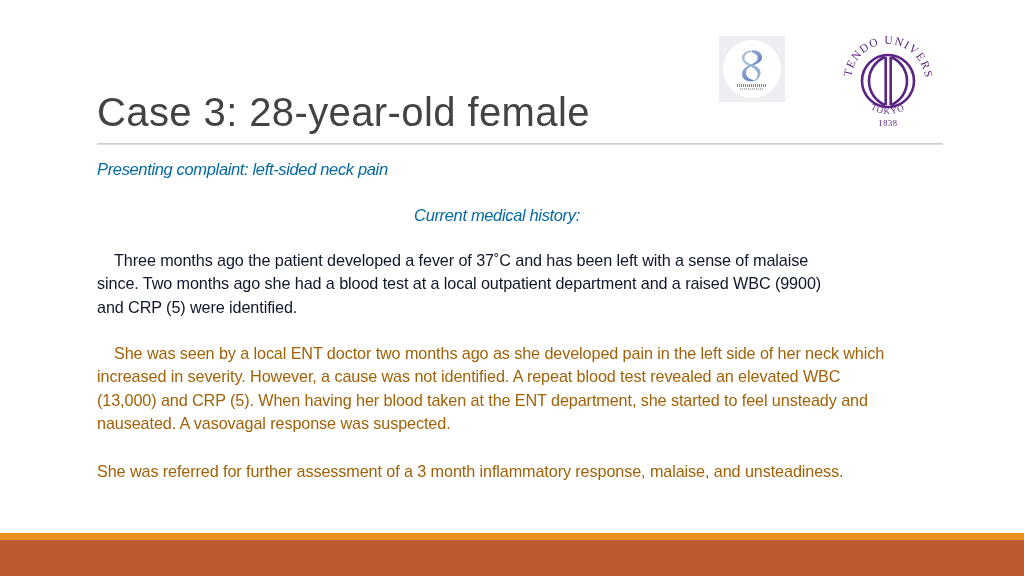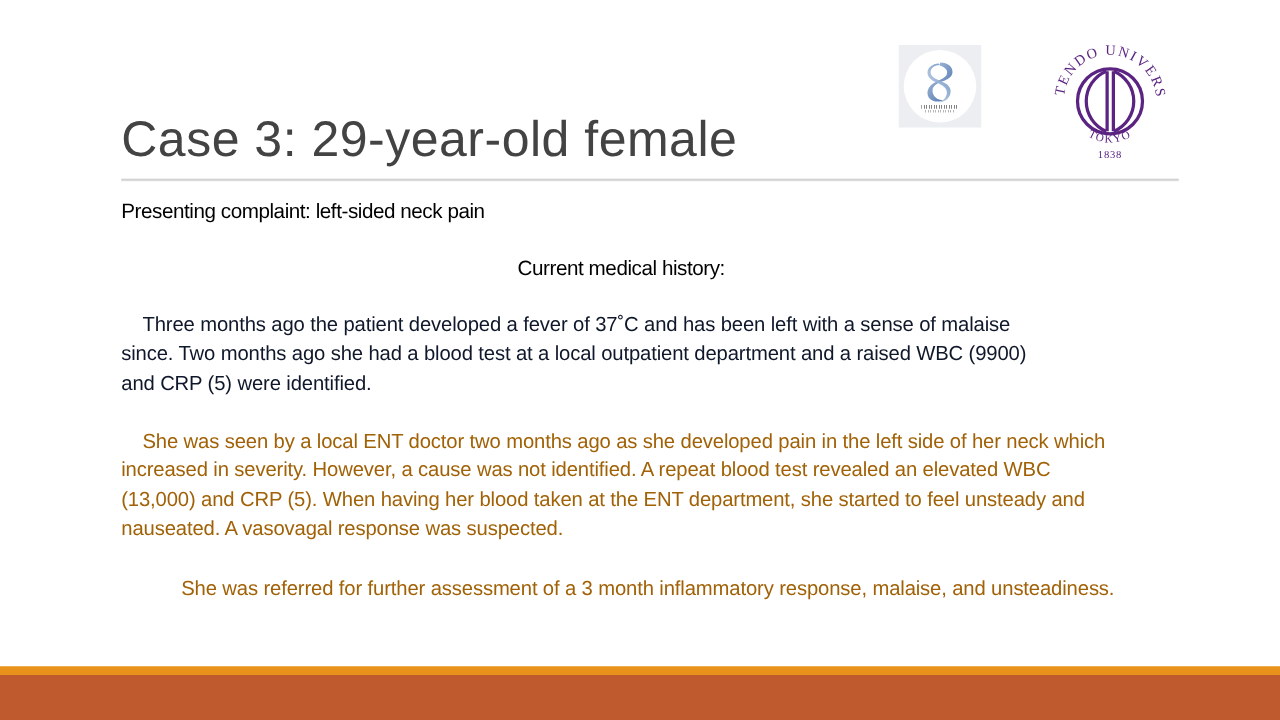--- a/index.html
+++ b/index.html
@@ -97,24 +97,25 @@
 
   
   .body-area {
     position: absolute;
     left: 97px;
     top: 158px;
     width: 800px;
   }
   .heading {
     font-size: 16.5px;
-    color: #000000;
+    color: #0369a1;
     letter-spacing: -0.35px;
     margin: 0 0 7px 0;
     line-height: 1.35;
+    font-style: italic;
   }
   .heading.second {
     margin-top: 24px;
     text-align: center;
   }
   .para {
     font-size: 16.2px;
     line-height: 1.46;
     margin: 0;
     letter-spacing: -0.1px;
@@ -126,21 +127,20 @@
     width: 742px;
   }
   .para.light {
     color: #a16207;
     margin-top: 22px;
     width: 790px;
   }
   .para.light.tail {
     margin-top: 24px;
     width: 780px;
-    margin-left: 48px;
   }
   .indent::before {
     content: "";
     display: inline-block;
     width: 17px;
   }
 
   
   .band-amber {
     position: absolute;
@@ -214,21 +214,21 @@
         </text>
         <text font-family="'Liberation Serif', serif" font-size="9" fill="#5b2382" letter-spacing="1.2">
           <textPath href="#arcBottom" startOffset="50%" text-anchor="middle">TOKYO</textPath>
         </text>
         <text x="53" y="101" font-family="'Liberation Serif', serif" font-size="8.5" fill="#5b2382" text-anchor="middle" letter-spacing="0.6">1838</text>
       </svg>
     </div>
 
   </div>
 
-  <div class="title">Case 3: 29-year-old female</div>
+  <div class="title">Case 3: 28-year-old female</div>
   <div class="title-rule"></div>
 
   <div class="body-area">
     <p class="heading">Presenting complaint: left-sided neck pain</p>
     <p class="heading second">Current medical history:</p>
     <p class="para dark indent">Three months ago the patient developed a fever of 37˚C and has been left with a sense of malaise since. Two months ago she had a blood test at a local outpatient department and a raised WBC (9900) and CRP (5) were identified.</p>
     <p class="para light indent">She was seen by a local ENT doctor two months ago as she developed pain in the left side of her neck which increased in severity. However, a cause was not identified. A repeat blood test revealed an elevated WBC (13,000) and CRP (5). When having her blood taken at the ENT department, she started to feel unsteady and nauseated. A vasovagal response was suspected.</p>
     <p class="para light tail">She was referred for further assessment of a 3 month inflammatory response, malaise, and unsteadiness.</p>
   </div>
 

